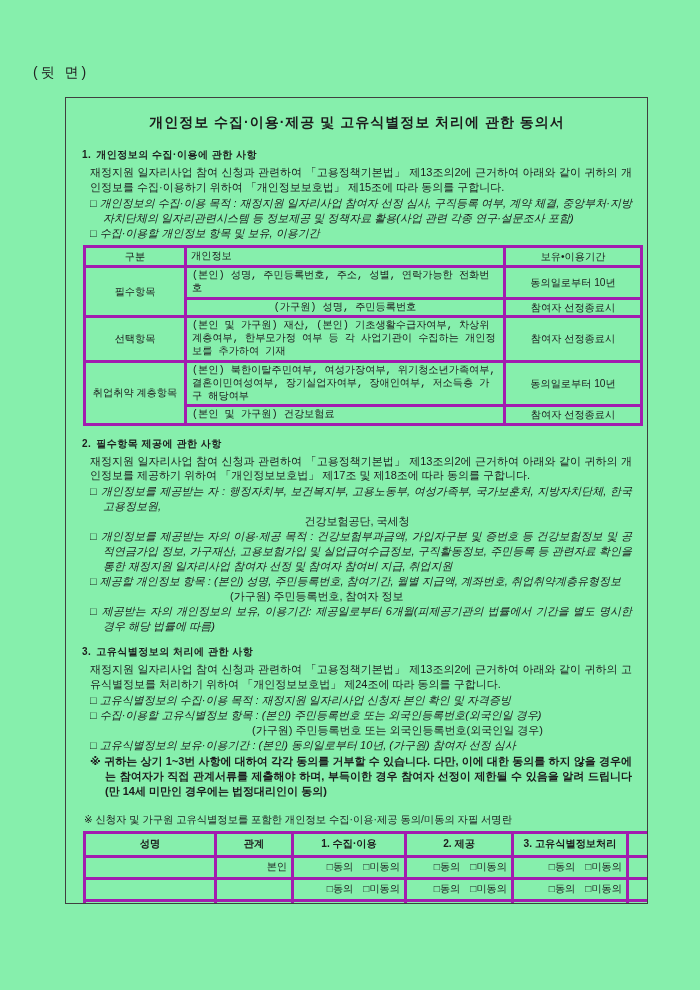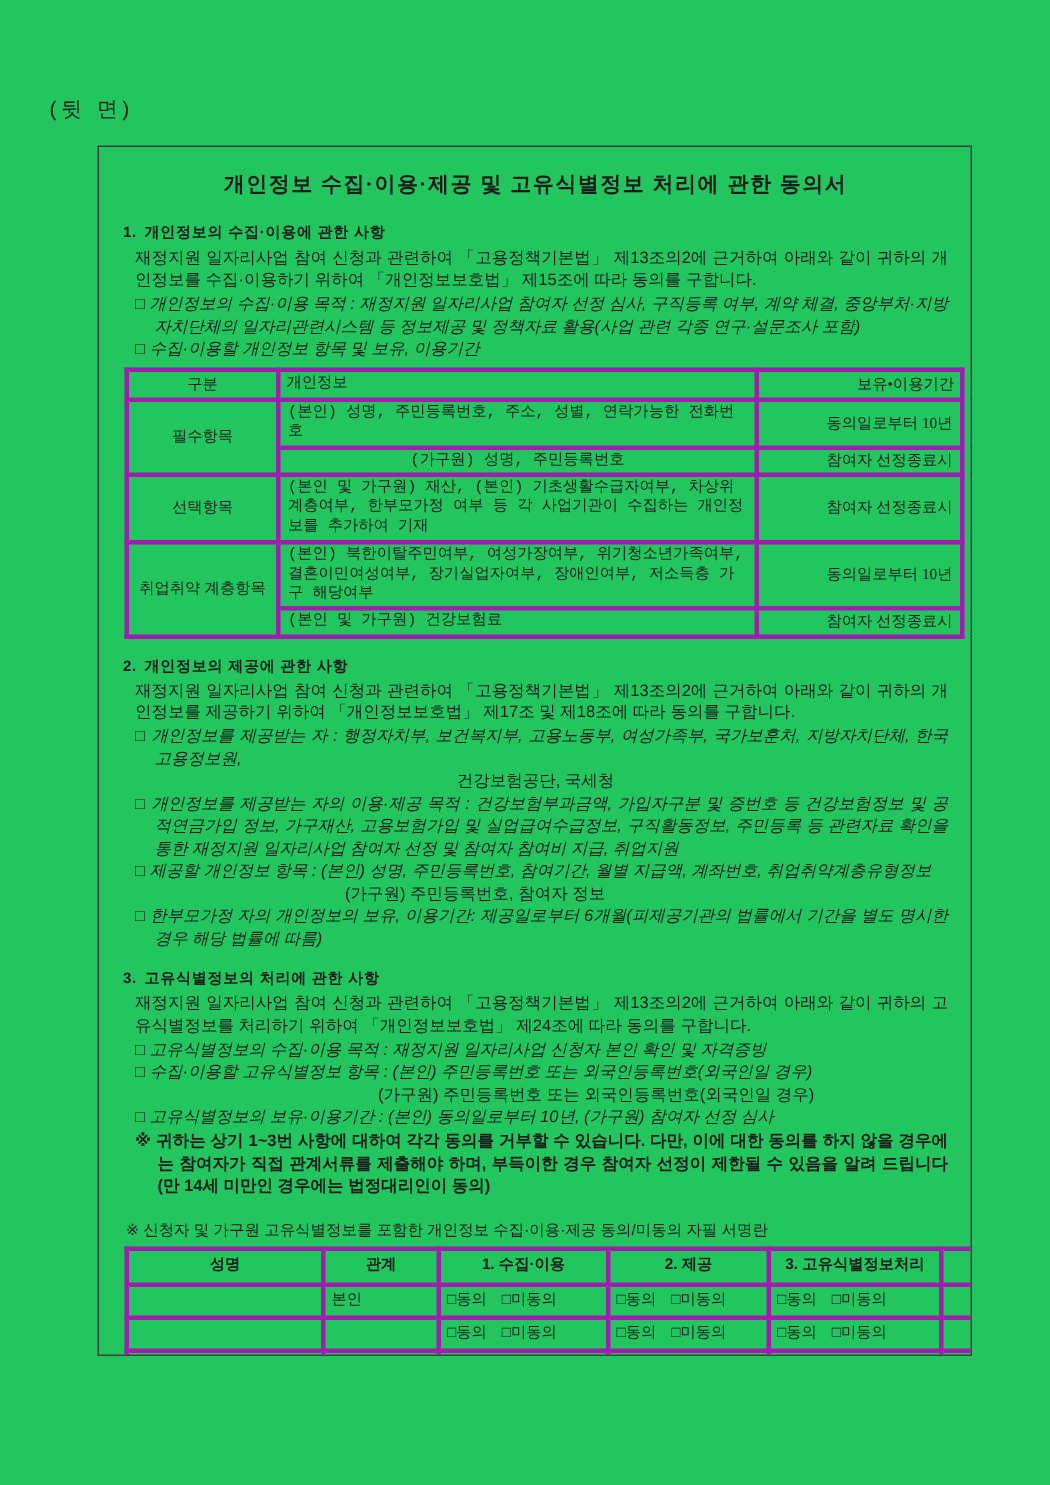--- a/index.html
+++ b/index.html
@@ -1,40 +1,40 @@
 <!DOCTYPE html>
 <html><head>
 <meta charset="utf-8">
 <style>
   html,body{margin:0;padding:0;background:#ffffff;}
   body{width:700px;height:990px;font-family:"Liberation Sans","DejaVu Sans",sans-serif;color:#1c1c1c;}
-  .page{position:relative;width:700px;height:990px;background:#22c55e;overflow:hidden;}
+  .page{position:relative;width:700px;height:990px;background:#86efac;overflow:hidden;}
   .back-label{position:absolute;left:33px;top:64px;font-size:14px;letter-spacing:3px;color:#222;}
   .doc-box{position:absolute;left:65px;top:97px;width:583px;height:807px;border:1.5px solid #3f3f3f;box-sizing:border-box;padding:12px 15px 0 16px;overflow:hidden;}
   .doc-title{text-align:center;font-size:14px;font-weight:bold;letter-spacing:1px;margin:4px 0 16px 0;}
   .section{margin-top:11px;}
   .sec-heading{font-size:10px;font-weight:bold;letter-spacing:0.5px;margin-bottom:3px;}
   .sec-heading .sec-no{margin-right:5px;}
   .body-text{font-size:11px;line-height:1.36;}
   .intro{margin:0 0 1px 8px;text-align:justify;}
   .bullet{margin-left:8px;padding-left:13px;text-indent:-13px;text-align:justify;font-style:italic;}
   .cont-center{text-align:center;}
   .cont-ind1{margin-left:148px;}
   .cont-ind2{margin-left:170px;}
   .note{margin-left:8px;padding-left:15px;text-indent:-15px;font-weight:bold;margin-top:1px;text-align:justify;}
   table{border-collapse:collapse;width:548px;margin:4px 0 2px 1px;table-layout:fixed;}
   td,th{border:3px solid #a21caf;font-size:10.2px;line-height:1.3;padding:1px 5px;vertical-align:middle;}
   th{font-weight:normal;text-align:center;padding:2px 4px;}
   .t1-cat{width:90px;text-align:center;}
   .t1-info{width:308px;text-align:left;font-family:Liberation Mono, monospace;}
   .t1-info.center{text-align:center;}
-  .t1-period{width:126px;text-align:right;font-family:Liberation Serif, serif;}
+  .t1-period{width:126px;text-align:center;}
   .sig-caption{margin:14px 0 0 2px;font-size:10.3px;}
   .sig-table th{font-weight:bold;height:17px;}
-  .sig-table td{height:17px;text-align:left;padding:1px 4px;}
+  .sig-table td{height:17px;text-align:right;padding:1px 4px;}
   .sig-table .chk span{display:inline-block;}
   .sig-table .chk span + span{margin-left:10px;}
   .c-name{width:120px;} .c-rel{width:66px;} .c-use{width:102px;} .c-prov{width:96px;} .c-uid{width:104px;} .c-sign{width:60px;}
 </style>
 </head>
 <body>
 
 <div class="page">
   <div class="back-label">(뒷 면)</div>
 
@@ -78,29 +78,29 @@
         <tr>
           <td class="t1-info">(본인 및 가구원) 건강보험료</td>
           <td class="t1-period">참여자 선정종료시</td>
         </tr>
       </tbody>
         </table>
     </div>
 
     <div class="section">
       <div class="sec-heading">
-        <span class="sec-no">2.</span><span>개인정보의 제공에 관한 사항</span>
+        <span class="sec-no">2.</span><span>필수항목 제공에 관한 사항</span>
       </div>
       <div class="body-text intro">재정지원 일자리사업 참여 신청과 관련하여 「고용정책기본법」 제13조의2에 근거하여 아래와 같이 귀하의 개인정보를 제공하기 위하여 「개인정보보호법」 제17조 및 제18조에 따라 동의를 구합니다.</div>
       <div class="body-text bullet">□ 개인정보를 제공받는 자 : 행정자치부, 보건복지부, 고용노동부, 여성가족부, 국가보훈처, 지방자치단체, 한국고용정보원,</div>
       <div class="body-text cont-center">건강보험공단, 국세청</div>
       <div class="body-text bullet">□ 개인정보를 제공받는 자의 이용·제공 목적 : 건강보험부과금액, 가입자구분 및 증번호 등 건강보험정보 및 공적연금가입 정보, 가구재산, 고용보험가입 및 실업급여수급정보, 구직활동정보, 주민등록 등 관련자료 확인을 통한 재정지원 일자리사업 참여자 선정 및 참여자 참여비 지급, 취업지원</div>
       <div class="body-text bullet">□ 제공할 개인정보 항목 : (본인) 성명, 주민등록번호, 참여기간, 월별 지급액, 계좌번호, 취업취약계층유형정보</div>
       <div class="body-text cont-ind1">(가구원) 주민등록번호, 참여자 정보</div>
-      <div class="body-text bullet">□ 한부모가정 자의 개인정보의 보유, 이용기간: 제공일로부터 6개월(피제공기관의 법률에서 기간을 별도 명시한 경우 해당 법률에 따름)</div>
+      <div class="body-text bullet">□ 제공받는 자의 개인정보의 보유, 이용기간: 제공일로부터 6개월(피제공기관의 법률에서 기간을 별도 명시한 경우 해당 법률에 따름)</div>
     </div>
 
     <div class="section">
       <div class="sec-heading">
         <span class="sec-no">3.</span><span>고유식별정보의 처리에 관한 사항</span>
       </div>
       <div class="body-text intro">재정지원 일자리사업 참여 신청과 관련하여 「고용정책기본법」 제13조의2에 근거하여 아래와 같이 귀하의 고유식별정보를 처리하기 위하여 「개인정보보호법」 제24조에 따라 동의를 구합니다.</div>
       <div class="body-text bullet">□ 고유식별정보의 수집·이용 목적 : 재정지원 일자리사업 신청자 본인 확인 및 자격증빙</div>
       <div class="body-text bullet">□ 수집·이용할 고유식별정보 항목 : (본인) 주민등록번호 또는 외국인등록번호(외국인일 경우)</div>
       <div class="body-text cont-ind2">(가구원) 주민등록번호 또는 외국인등록번호(외국인일 경우)</div>

